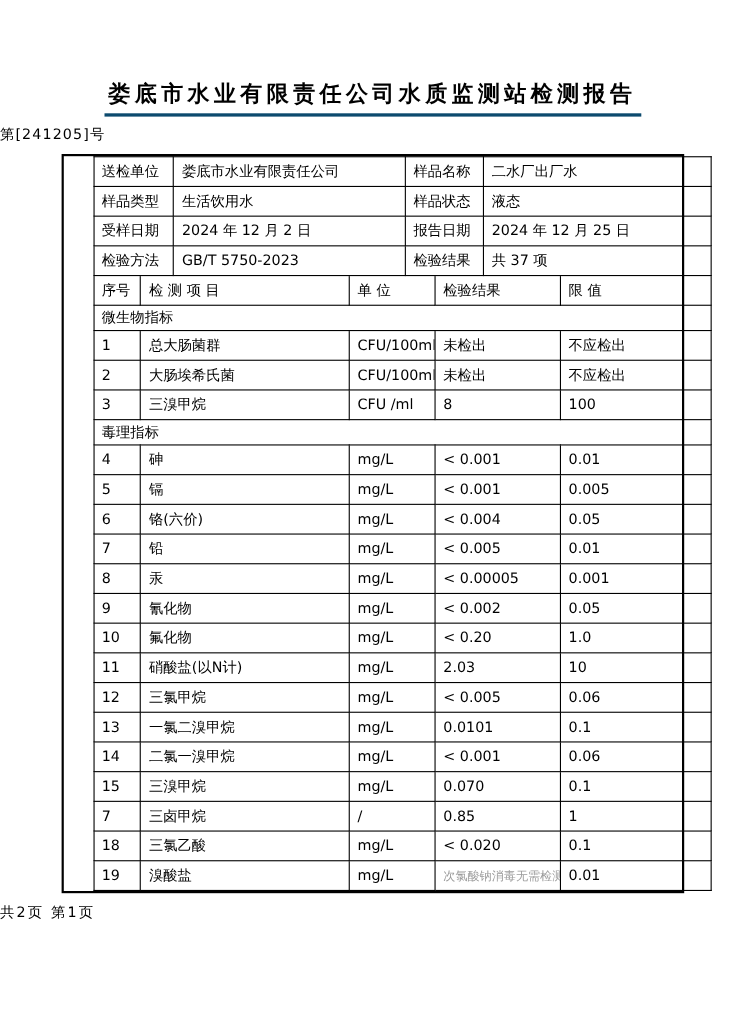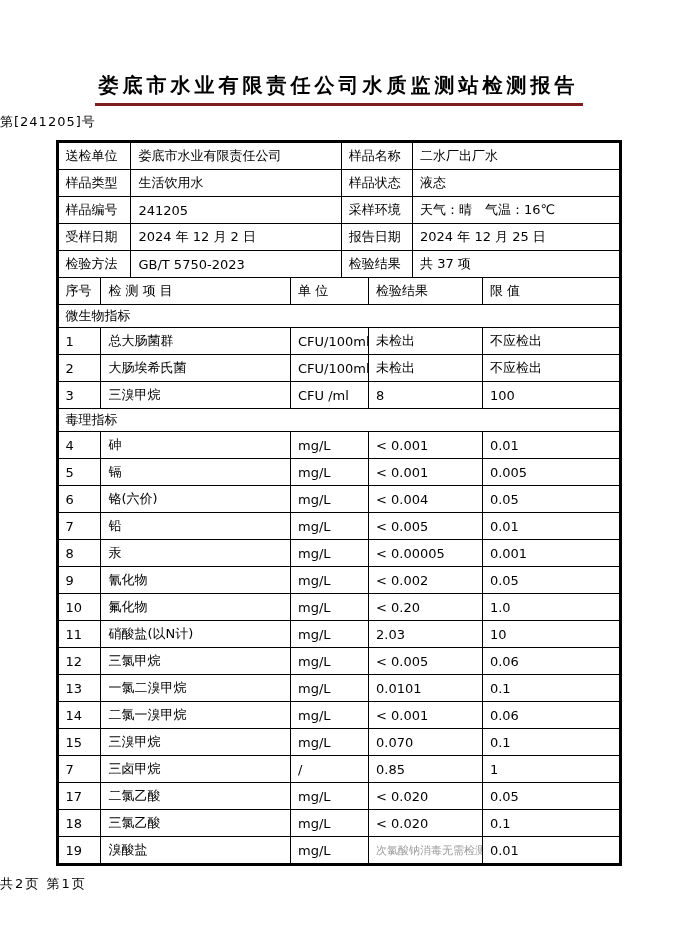--- a/index.html
+++ b/index.html
@@ -21,38 +21,39 @@
   }
   .title-wrap {
     text-align: center;
     padding-top: 72px;
   }
   .doc-title {
     display: inline-block;
     font-size: 20px;
     font-weight: bold;
     letter-spacing: 4px;
-    border-bottom: 3px solid #7f1d1d;
+    border-bottom: 3px solid #0c4a6e;
     padding: 0 4px 4px 4px;
     white-space: nowrap;
   }
   .report-no {
     font-size: 13px;
     margin-top: 7px;
     letter-spacing: 1px;
   }
   .frame {
     width: 562px;
     margin: 9px auto 0 auto;
     border: 2px solid #000;
   }
   table {
     width: 100%;
     border-collapse: collapse;
     table-layout: fixed;
+    margin-left: 27px;
   }
   td {
     border: 1px solid #000;
     font-size: 13px;
     height: 26px;
     padding: 0 2px 0 7px;
     vertical-align: middle;
     overflow: hidden;
     white-space: nowrap;
   }
@@ -106,26 +107,20 @@
             <td>送检单位</td>
             <td>娄底市水业有限责任公司</td>
             <td>样品名称</td>
             <td>二水厂出厂水</td>
           </tr>
           <tr>
             <td>样品类型</td>
             <td>生活饮用水</td>
             <td>样品状态</td>
             <td>液态</td>
-          </tr>
-          <tr>
-            <td>样品编号</td>
-            <td>241205</td>
-            <td>采样环境</td>
-            <td>天气：晴　气温：16℃</td>
           </tr>
           <tr>
             <td>受样日期</td>
             <td>2024 年 12 月 2 日</td>
             <td>报告日期</td>
             <td>2024 年 12 月 25 日</td>
           </tr>
           <tr>
             <td>检验方法</td>
             <td>GB/T 5750-2023</td>
@@ -263,27 +258,20 @@
             <td>0.1</td>
           </tr>
           <tr>
             <td>7</td>
             <td>三卤甲烷</td>
             <td>/</td>
             <td>0.85</td>
             <td>1</td>
           </tr>
           <tr>
-            <td>17</td>
-            <td>二氯乙酸</td>
-            <td>mg/L</td>
-            <td>&lt; 0.020</td>
-            <td>0.05</td>
-          </tr>
-          <tr>
             <td>18</td>
             <td>三氯乙酸</td>
             <td>mg/L</td>
             <td>&lt; 0.020</td>
             <td>0.1</td>
           </tr>
           <tr>
             <td>19</td>
             <td>溴酸盐</td>
             <td>mg/L</td>

